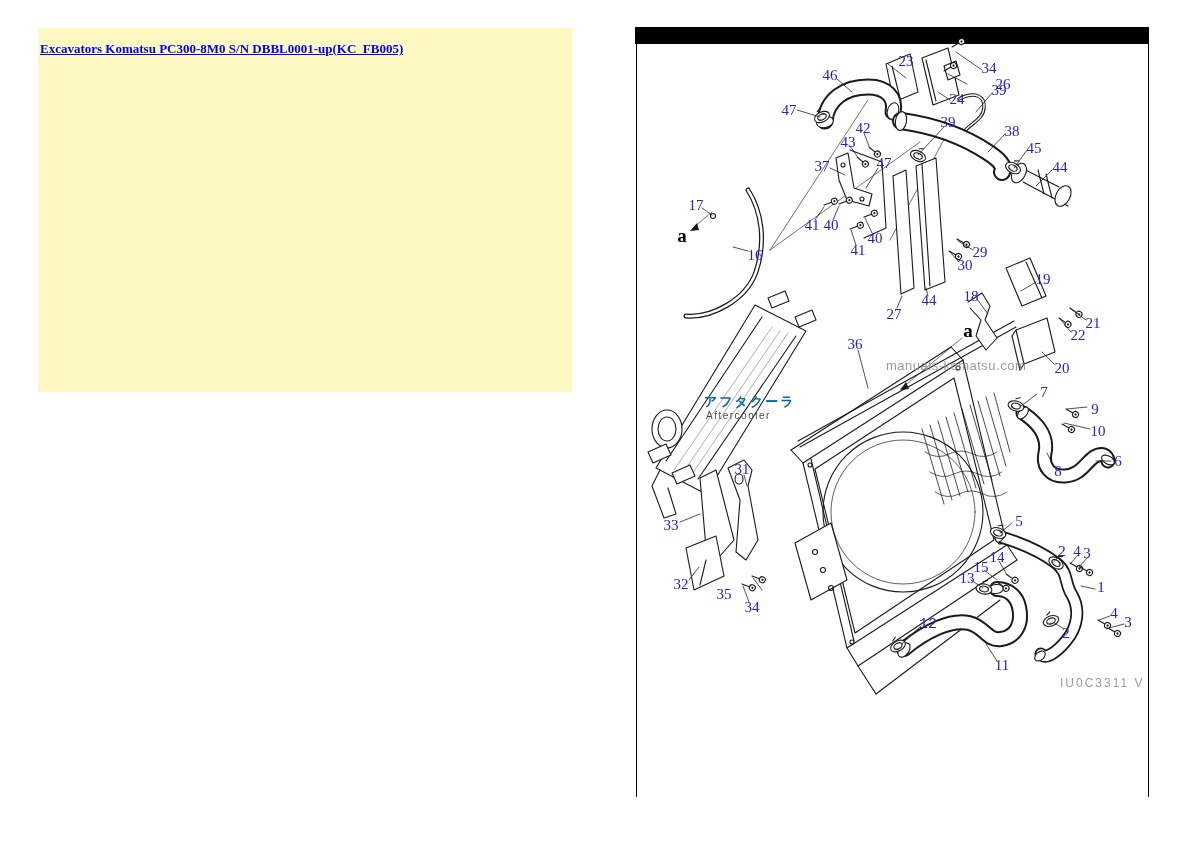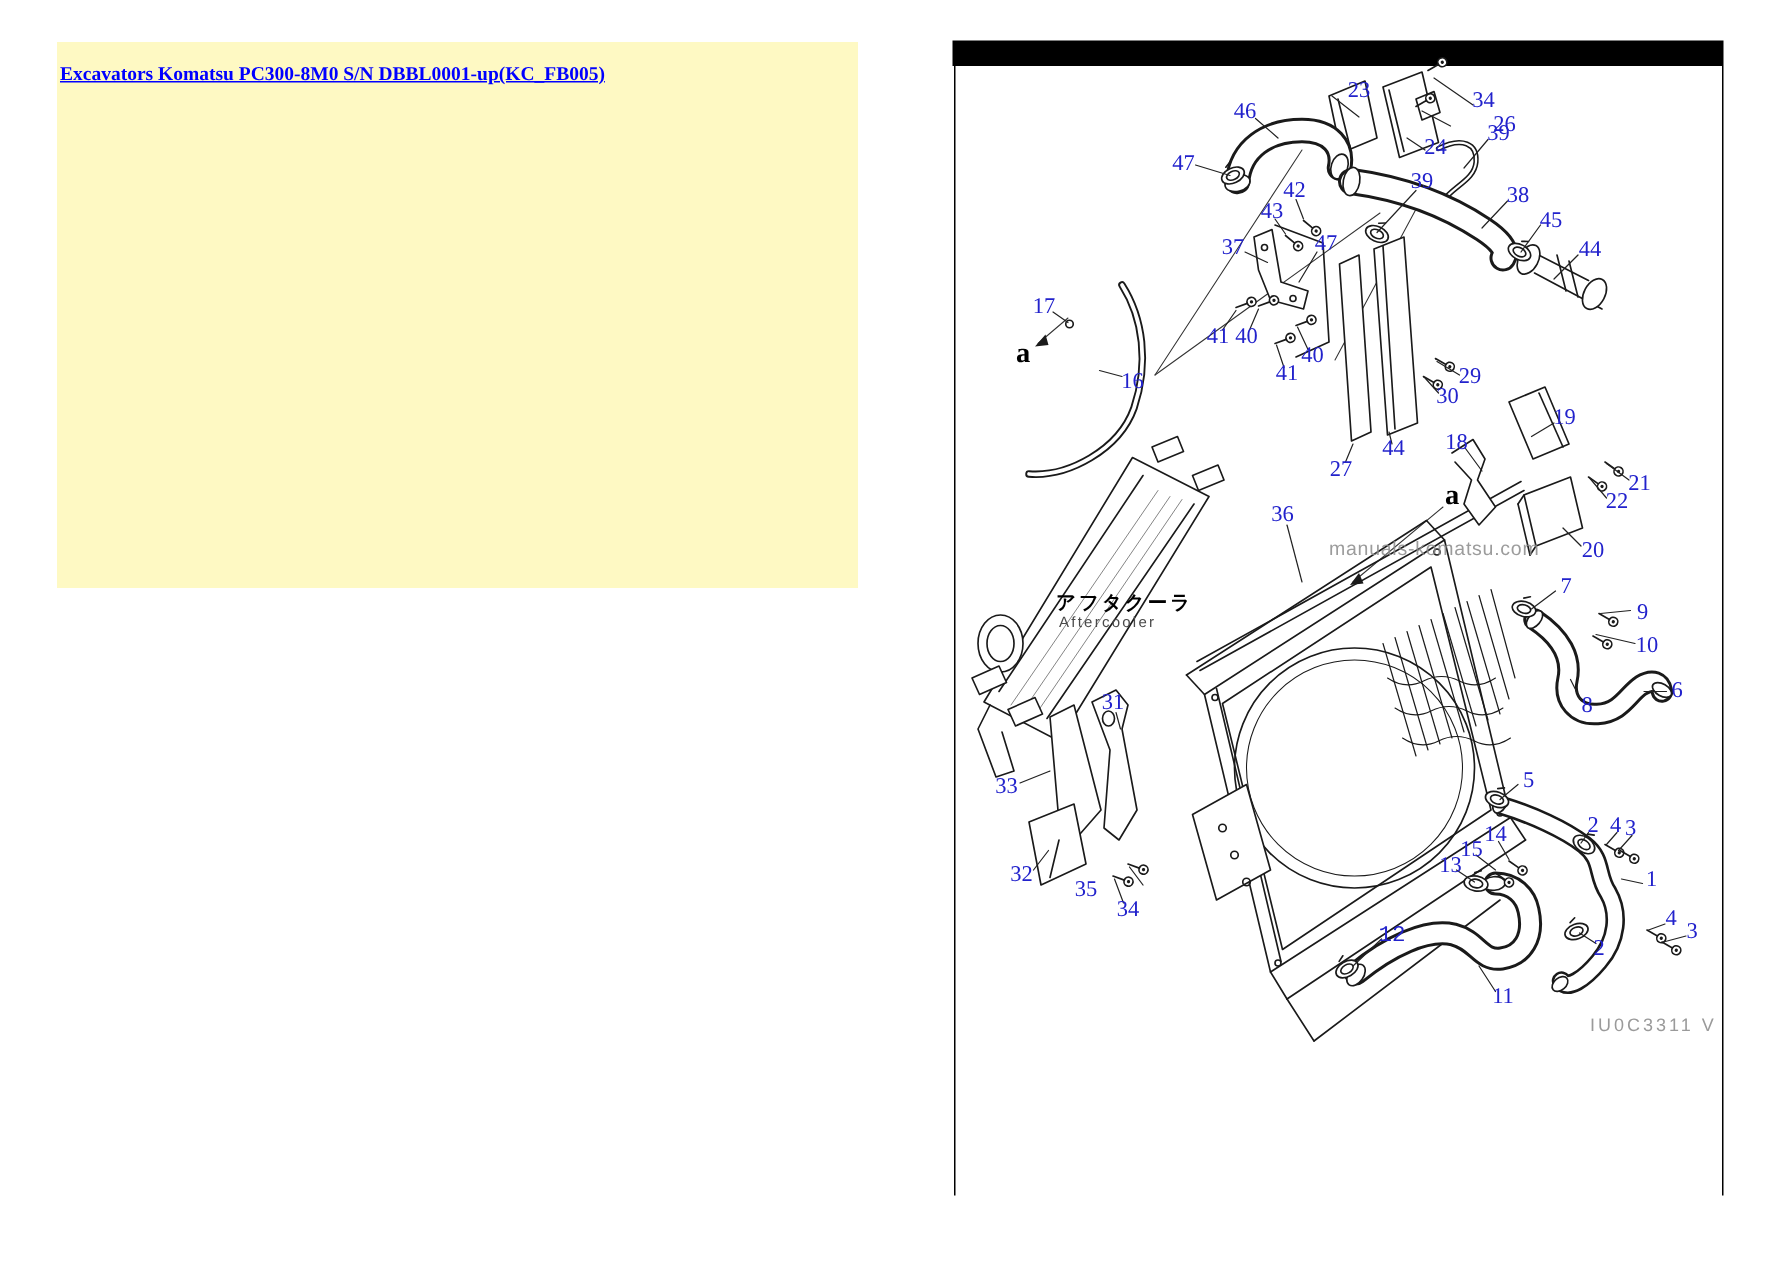--- a/index.html
+++ b/index.html
@@ -14,21 +14,21 @@
   .top-bar{position:absolute;left:635px;top:27px;width:514px;height:17px;background:#000;}
   .page-frame{position:absolute;left:636px;top:44px;width:511px;height:753px;
        border-left:1.6px solid #000;border-right:1.6px solid #000;}
   svg.art{position:absolute;left:0;top:0;width:1190px;height:842px;}
   
   .callout{position:absolute;transform:translate(-50%,-50%);white-space:nowrap;
        font-family:"Liberation Serif",serif;font-size:15px;color:var(--callout-color,#2222cc);}
   .marker-a{position:absolute;transform:translate(-50%,-50%);
        font-family:"Liberation Serif",serif;font-weight:bold;font-size:19px;color:#000;}
   .jp-label{position:absolute;left:704px;top:393px;font-family:Liberation Serif, serif;
-       font-weight:bold;font-size:13px;letter-spacing:2px;color:#000000;}
+       font-weight:bold;font-size:13px;letter-spacing:2px;color:#0369a1;}
   .en-label{position:absolute;left:706px;top:410px;font-size:10px;letter-spacing:1.5px;color:#4a4a4a;}
   .watermark{position:absolute;left:886px;top:358px;font-size:13px;color:#8b8b8b;opacity:.85;
        letter-spacing:.5px;}
   .fig-code{position:absolute;left:1060px;top:676px;font-size:12px;color:#9a9a9a;letter-spacing:2px;}
 </style>
 </head>
 <body>
 
 <div id="app">
 

